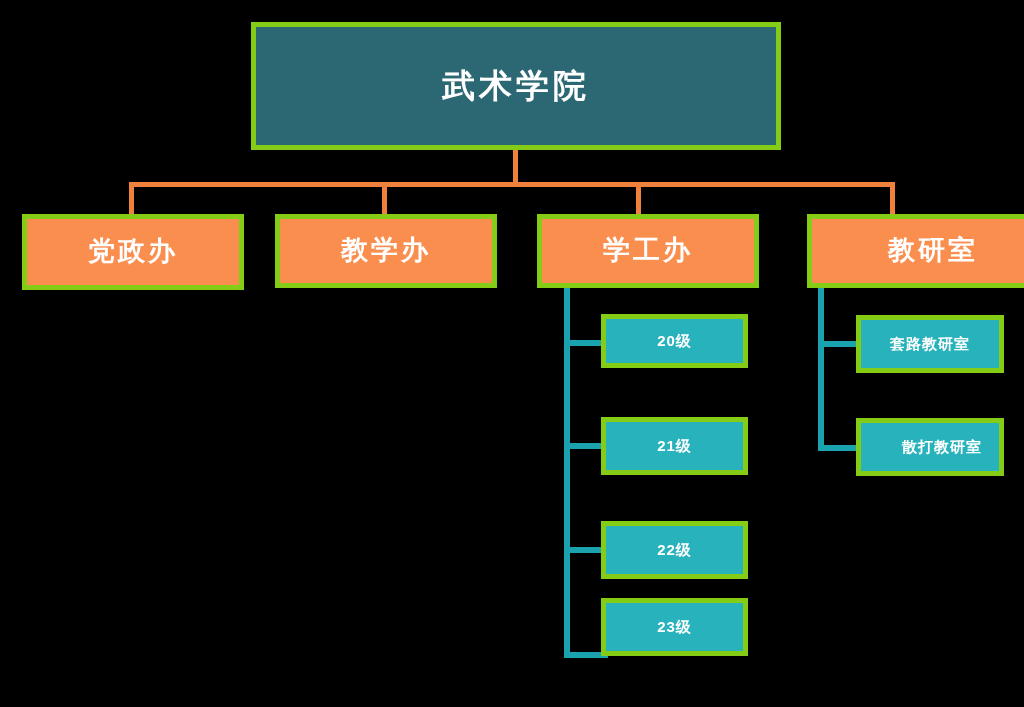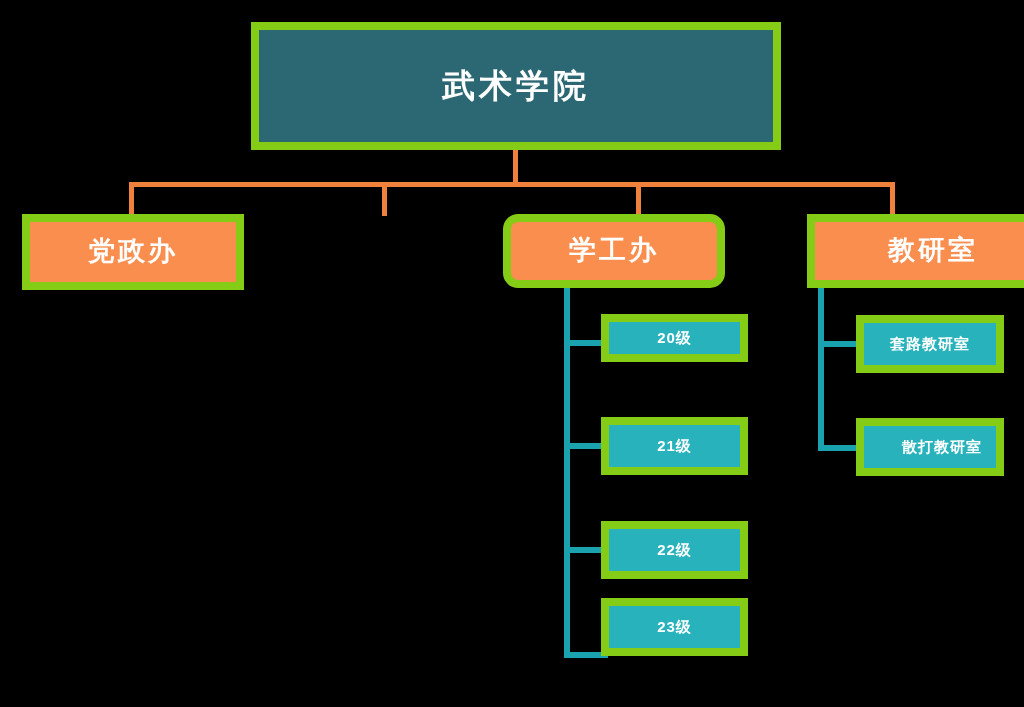--- a/index.html
+++ b/index.html
@@ -22,21 +22,21 @@
   
   .node {
     position: absolute;
     box-sizing: border-box;
     display: flex;
     align-items: center;
     justify-content: center;
     color: #ffffff;
     font-weight: bold;
     text-align: center;
-    border: 8px solid #84cc16;
+    border: 5px solid #84cc16;
     line-height: 1.1;
     letter-spacing: 1px;
   }
   .node-root {
     background: #2c6873;
     font-size: 33px;
     letter-spacing: 4px;
   }
   .node-dept {
     background: #f98e4e;
@@ -77,26 +77,27 @@
   <div class="conn conn-teal" style="left:564px; top:652px; width:44px; height:6px;"></div>
 
   <div class="conn conn-teal" style="left:818px; top:286px; width:6px; height:165px;"></div>
   <div class="conn conn-teal" style="left:818px; top:341px; width:44px; height:6px;"></div>
   <div class="conn conn-teal" style="left:818px; top:445px; width:44px; height:6px;"></div>
 
   <div class="node node-root" style="left:251px; top:22px; width:530px; height:128px;">武术学院</div>
 
   <div class="node node-dept" style="left:22px; top:214px; width:222px; height:76px;">党政办</div>
 
+  <div class="node node-dept" style="left:275px; top:214px; width:222px; height:74px;">教学办</div>
 
-  <div class="node node-dept" style="left:503px; top:214px; width:222px; height:74px;border-radius:15px;">学工办</div>
+  <div class="node node-dept" style="left:537px; top:214px; width:222px; height:74px;">学工办</div>
 
   <div class="node node-dept" style="left:782px; top:214px; width:252px; height:74px;margin-left:25px;">教研室</div>
 
-  <div class="node node-leaf" style="left:601px; top:314px; width:147px; height:48px;">20级</div>
+  <div class="node node-leaf" style="left:601px; top:314px; width:147px; height:54px;">20级</div>
 
   <div class="node node-leaf" style="left:601px; top:417px; width:147px; height:58px;">21级</div>
 
   <div class="node node-leaf" style="left:601px; top:521px; width:147px; height:58px;">22级</div>
 
   <div class="node node-leaf" style="left:601px; top:598px; width:147px; height:58px;">23级</div>
 
   <div class="node node-leaf" style="left:856px; top:315px; width:148px; height:58px;">套路教研室</div>
 
   <div class="node node-leaf" style="left:856px; top:418px; width:148px; height:58px;padding-left:24px;">散打教研室</div>

